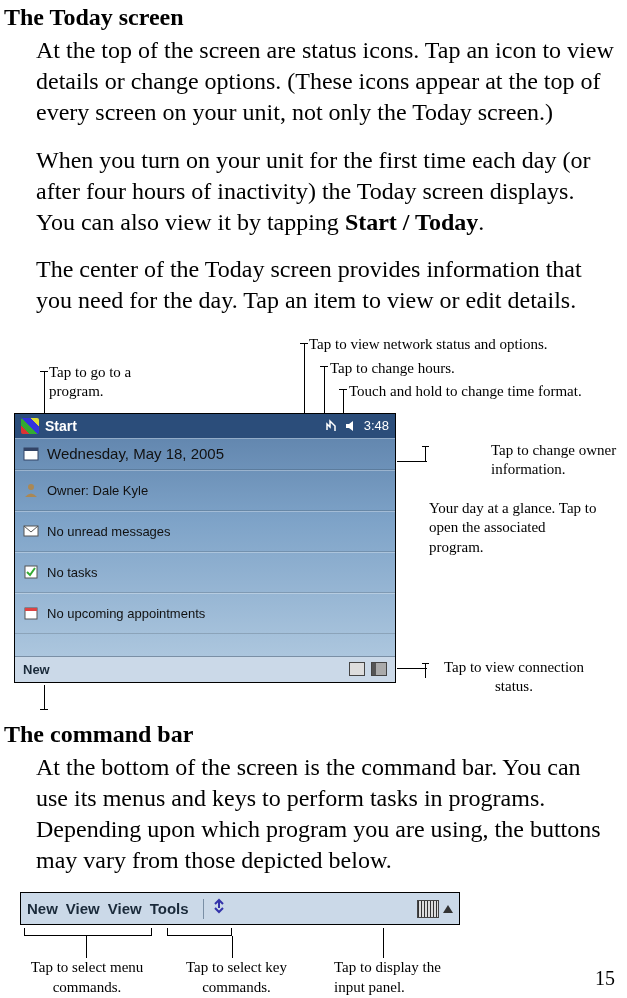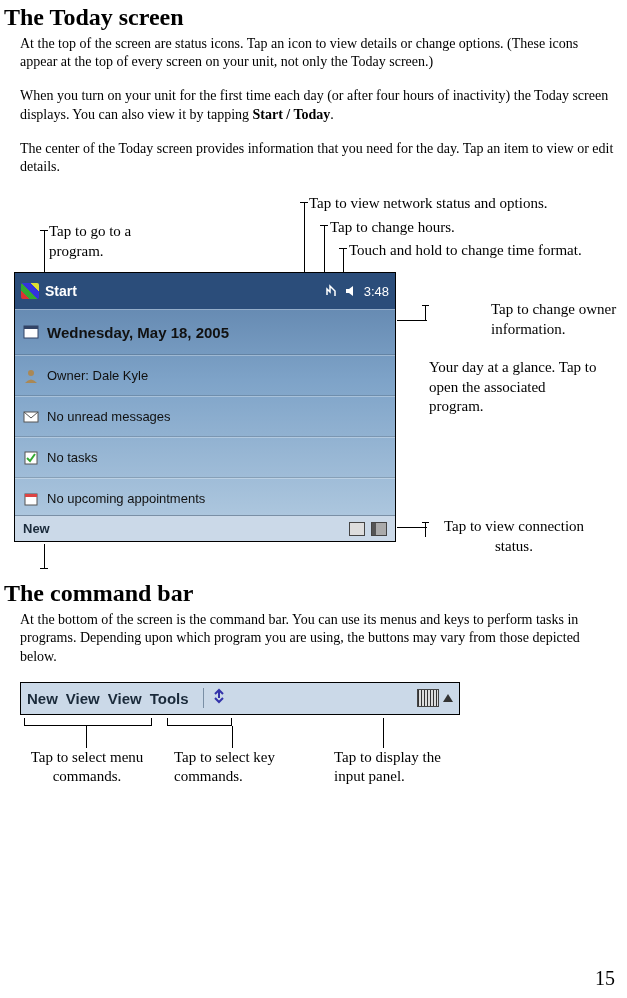--- a/index.html
+++ b/index.html
@@ -10,23 +10,23 @@
       background: #fff;
       position: relative;
       padding: 4px 10px 0 4px;
     }
     h2 {
       font-size: 24px;
       font-weight: bold;
       margin-bottom: 4px;
     }
     .body-text {
-      font-size: 14px;
+      font-size: 24px;
       line-height: 1.3;
-      margin-left: 16px;
+      margin-left: 32px;
       margin-bottom: 16px;
     }
     .body-text .bold { font-weight: bold; }
     .diagram-area {
       position: relative;
       height: 380px;
       margin-top: 10px;
     }
     .callout {
       position: absolute;
@@ -42,21 +42,21 @@
     .today-screen {
       position: absolute;
       left: 10px;
       top: 80px;
       width: 382px;
       height: 270px;
       border: 1px solid #000;
       background: linear-gradient(180deg, #5b7fa8 0%, #7ea3c8 40%, #b5cde2 100%);
     }
     .ts-titlebar {
-      height: 36px;
+      height: 24px;
       background: #2b4d7a;
       display: flex;
       align-items: center;
       padding: 12px 6px;
       color: #fff;
       font-family: Tahoma, Arial, sans-serif;
       font-size: 14px;
       font-weight: bold;
     }
     .ts-flag {
@@ -84,21 +84,21 @@
       align-items: center;
       padding: 4px 8px;
       border-top: 1px solid rgba(255,255,255,0.3);
       border-bottom: 1px solid rgba(0,0,0,0.15);
       font-family: Tahoma, Arial, sans-serif;
       font-size: 13px;
       color: #111;
       height: 41px;
     }
     .ts-row:first-of-type { border-top: none; }
-    .ts-row.date { font-weight: bold; font-size: 15px; height: 46px; }
+    .ts-row.date { font-weight: normal; font-size: 15px; height: 32px; }
     .ts-row-icon {
       width: 16px;
       height: 16px;
       margin-right: 8px;
       flex-shrink: 0;
     }
     .ts-body-space {
       height: 93px;
     }
     .ts-bottombar {
@@ -317,17 +317,17 @@
     <span class="cb-tri"></span>
   </div>
 
   <div class="bracket" style="left:20px;top:36px;width:128px;"></div>
   <div class="line" style="left:82px;top:44px;width:1px;height:22px;"></div>
   <div class="bracket" style="left:163px;top:36px;width:65px;"></div>
   <div class="line" style="left:228px;top:44px;width:1px;height:22px;"></div>
   <div class="line" style="left:379px;top:36px;width:1px;height:30px;"></div>
 
   <div class="callout" style="left:18px;top:66px;width:130px;text-align:center;">Tap to select menu commands.</div>
-  <div class="callout" style="left:170px;top:66px;width:125px;text-align:left;">Tap to select key commands.</div>
+  <div class="callout" style="left:170px;top:66px;width:125px;text-align:center;">Tap to select key commands.</div>
   <div class="callout" style="left:330px;top:66px;width:140px;">Tap to display the input panel.</div>
 </div>
 
 <div class="page-num">15</div>
 
 </body></html>

